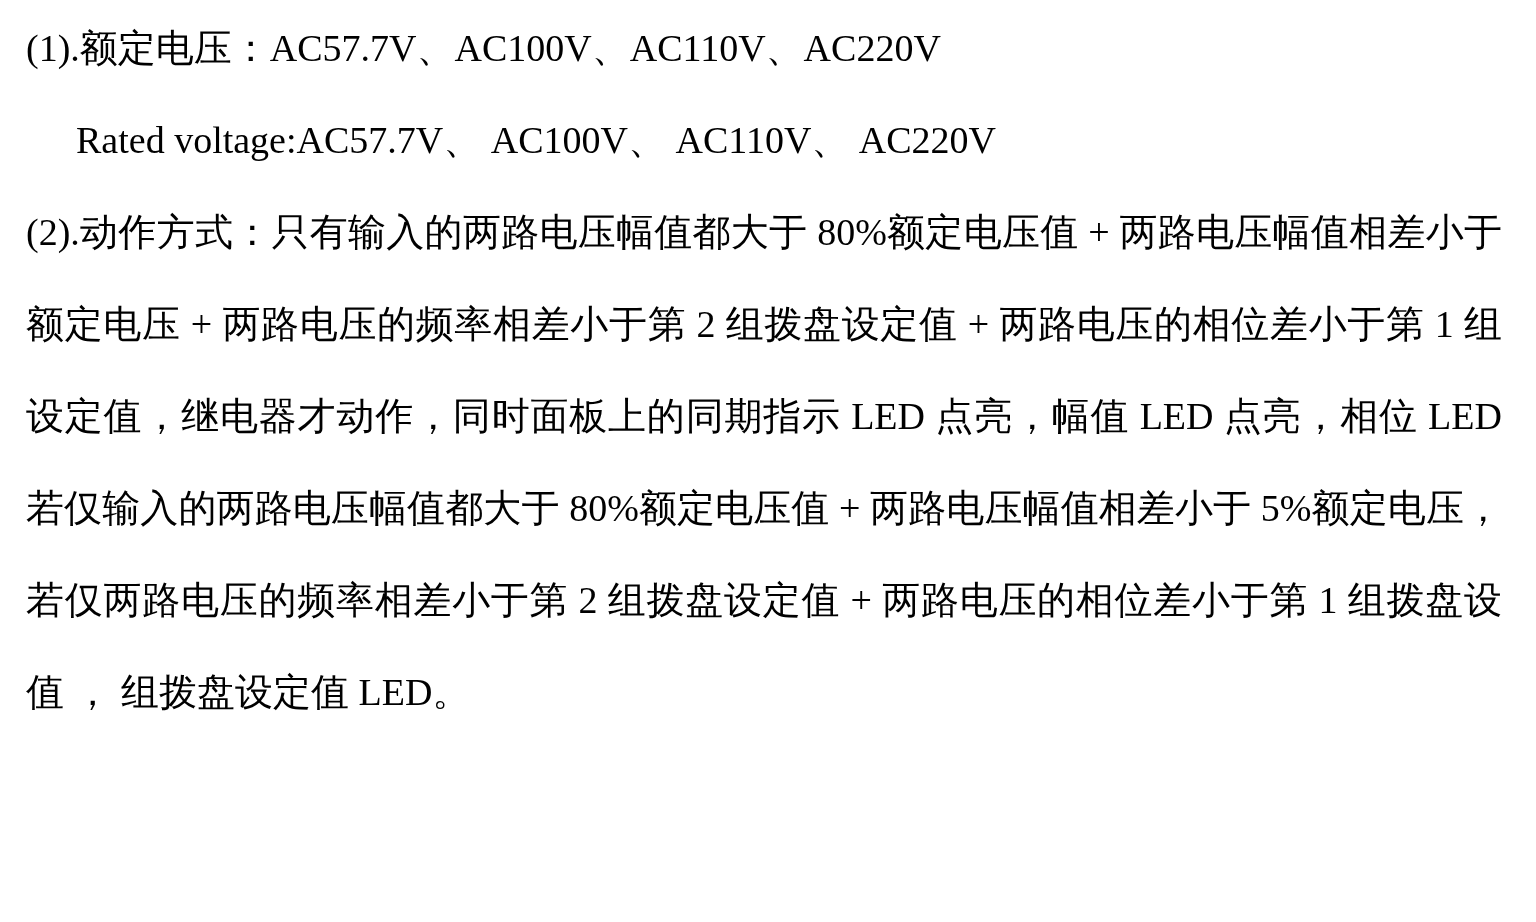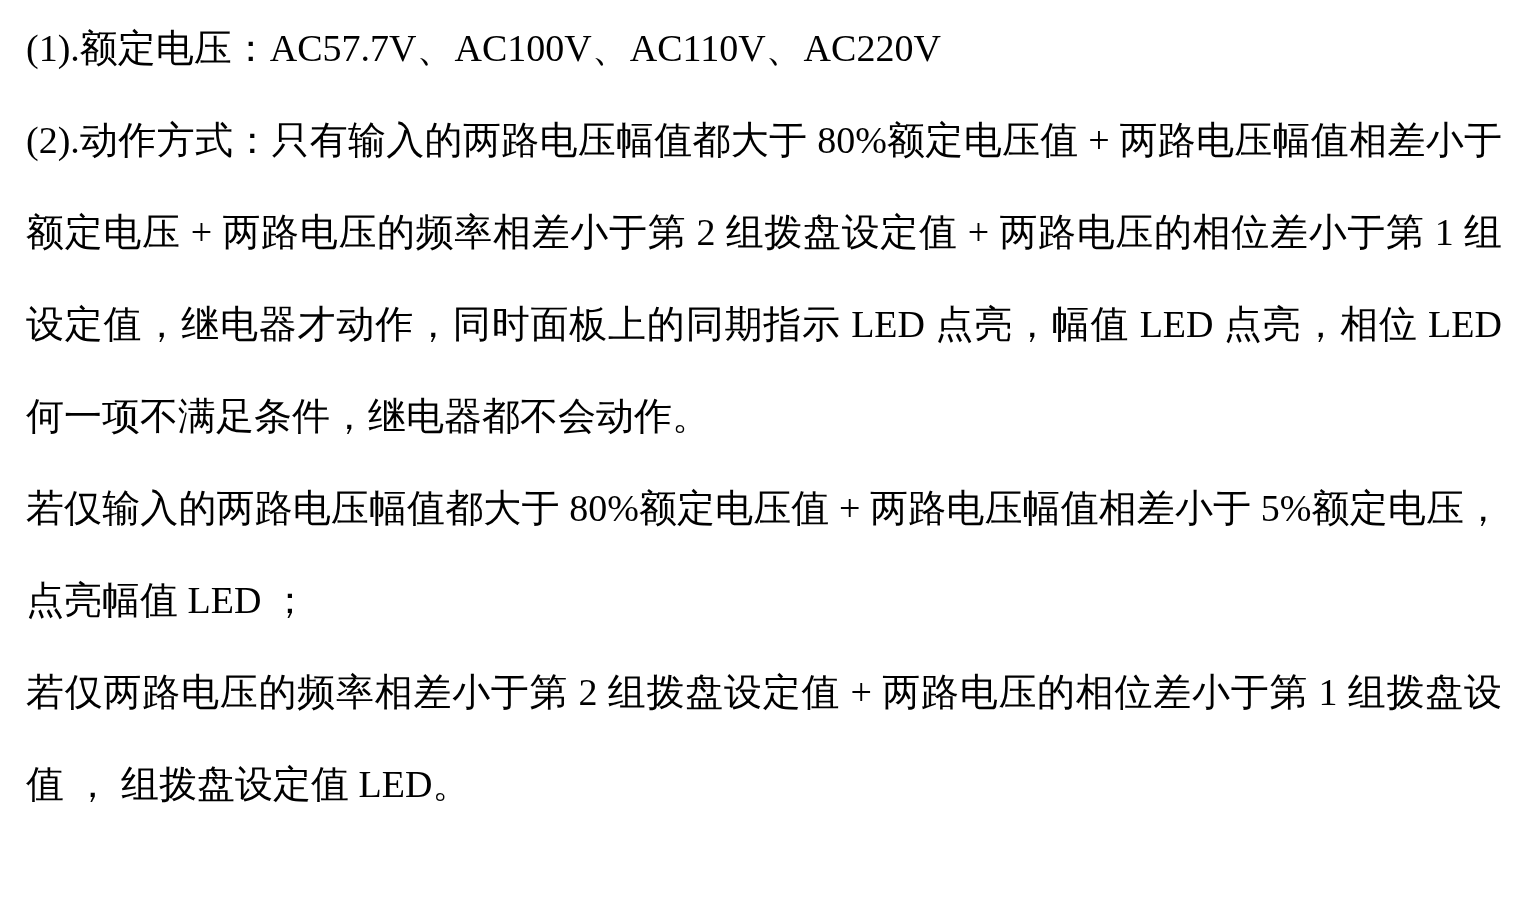--- a/index.html
+++ b/index.html
@@ -36,21 +36,20 @@
   }
   .line.indent {
     text-indent: 50px;
   }
 </style>
 </head>
 <body>
 
 <div class="page">
   <div class="line">(1).额定电压：AC57.7V、AC100V、AC110V、AC220V</div>
+  <div class="line indent">Rated voltage:AC57.7V、 AC100V、 AC110V、 AC220V</div>
   <div class="line justify">(2).动作方式：只有输入的两路电压幅值都大于 80%额定电压值 + 两路电压幅值相差小于 5%</div>
   <div class="line justify">额定电压 + 两路电压的频率相差小于第 2 组拨盘设定值 + 两路电压的相位差小于第 1 组拨盘</div>
   <div class="line justify">设定值，继电器才动作，同时面板上的同期指示 LED 点亮，幅值 LED 点亮，相位 LED 点亮。任</div>
-  <div class="line">何一项不满足条件，继电器都不会动作。</div>
   <div class="line justify">若仅输入的两路电压幅值都大于 80%额定电压值 + 两路电压幅值相差小于 5%额定电压，则只</div>
-  <div class="line">点亮幅值 LED ；</div>
   <div class="line justify">若仅两路电压的频率相差小于第 2 组拨盘设定值 + 两路电压的相位差小于第 1 组拨盘设定</div>
   <div class="line">值 ， 组拨盘设定值 LED。</div>
 </div>
 
 </body></html>

